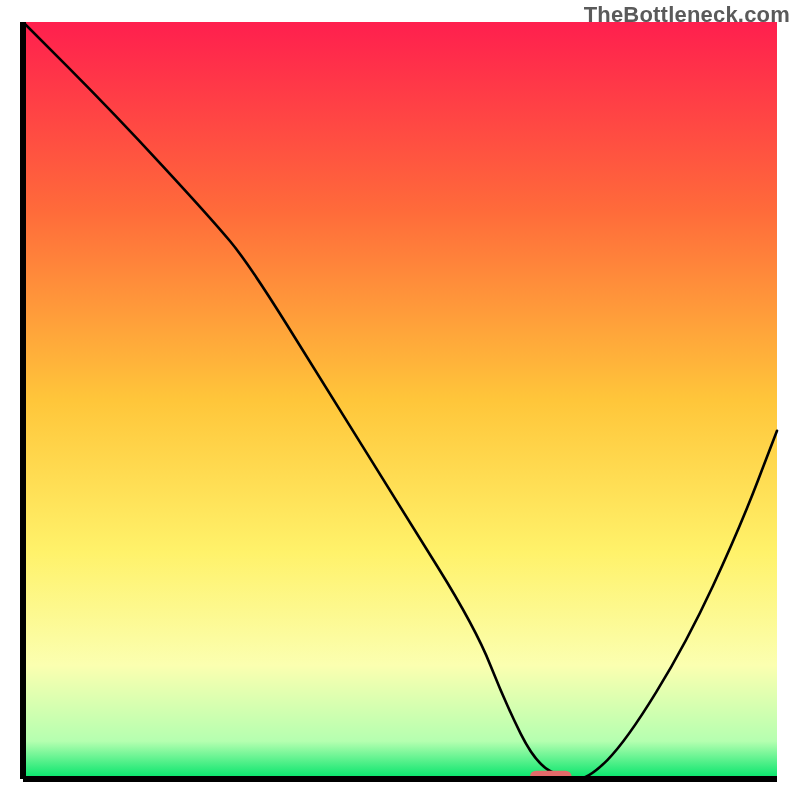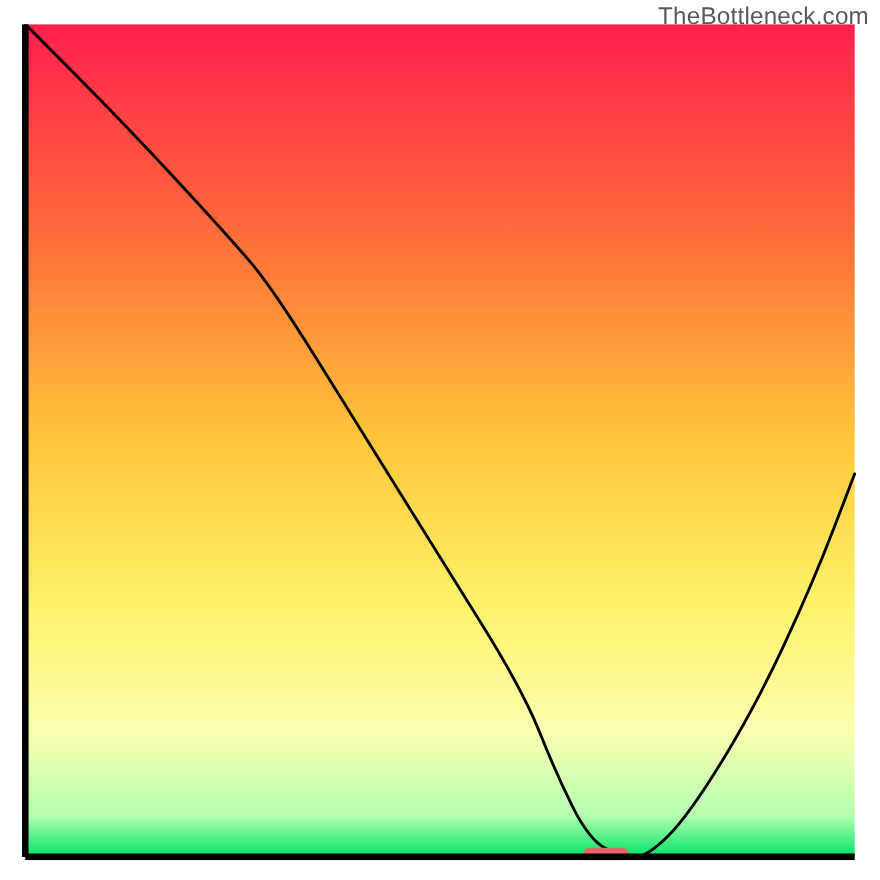--- a/index.html
+++ b/index.html
@@ -13,21 +13,21 @@
   .chart-container {
     position: relative;
     width: 800px;
     height: 800px;
   }
   .watermark {
     position: absolute;
     top: 2px;
     right: 10px;
     font-size: 22px;
-    font-weight: 400;
+    font-weight: 700;
     color: #5a5a5a;
     z-index: 10;
     letter-spacing: 0.2px;
   }
   .plot-area {
     position: absolute;
     left: 20px;
     top: 22px;
     width: 760px;
     height: 760px;

